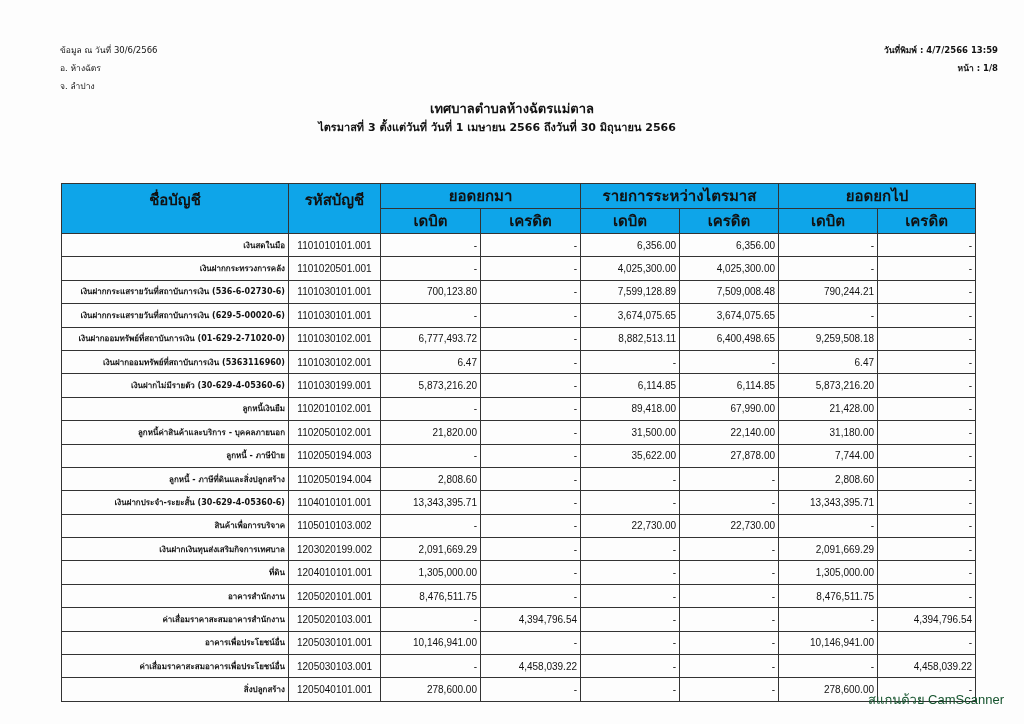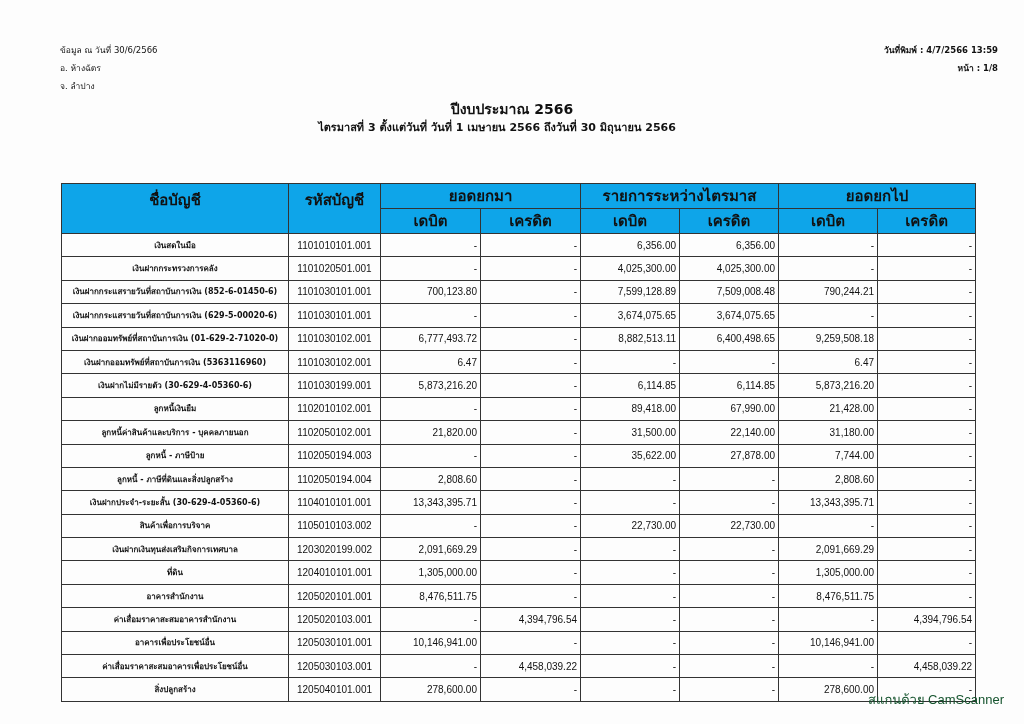--- a/index.html
+++ b/index.html
@@ -17,42 +17,42 @@
   .titles .t4 { font-size: 11px; line-height: 16px; margin-left: -30px; }
   table.tb {
     position: absolute; left: 61px; top: 183px; width: 914px;
     border-collapse: collapse; table-layout: fixed;
     font-size: 9px;
   }
   table.tb th, table.tb td { border: 1px solid #333; padding: 0 3px; height: 21px; box-sizing: border-box; overflow: hidden; white-space: nowrap; }
   table.tb th { background: #0ea5e9; font-weight: bold; text-align: center; font-size: 15px; }
   table.tb thead tr:first-child th { height: 21px; }
   table.tb thead tr:nth-child(2) th { height: 20px; }
-  table.tb td.name { text-align: center; font-size: 8px; font-weight: bold; }
+  table.tb td.name { text-align: right; font-size: 8px; font-weight: bold; }
   table.tb td.code { text-align: center; font-family: "Liberation Sans", sans-serif; font-size: 10px; }
   table.tb td.num { text-align: right; font-family: "Liberation Sans", sans-serif; font-size: 10px; }
   table.tb tbody td { height: 23.4px; }
   .footer { position: absolute; right: 20px; bottom: 14px; font-size: 13px; color: #14532d; font-family: "Liberation Sans", sans-serif; }
 </style>
 </head>
 <body>
 
 <div class="meta-left">
   <div>ข้อมูล ณ วันที่ 30/6/2566</div>
   <div>อ. ห้างฉัตร</div>
   <div>จ. ลำปาง</div>
 </div>
 
 <div class="meta-right">
   <div>วันที่พิมพ์ : 4/7/2566  13:59</div>
   <div>หน้า : 1/8</div>
 </div>
 
 <div class="titles">
-  <div class="t3">ปีงบประมาณ 2566</div>
+  <div class="t1">เทศบาลตำบลห้างฉัตรแม่ตาล</div>
   <div class="t4">ไตรมาสที่ 3 ตั้งแต่วันที่ วันที่ 1 เมษายน 2566 ถึงวันที่ 30 มิถุนายน 2566</div>
 </div>
 
 <table class="tb">
   <colgroup>
     <col style="width:227px">
       <col style="width:92px">
     <col style="width:100px">
       <col style="width:100px">
     <col style="width:99px">
@@ -92,21 +92,21 @@
         <td class="name">เงินฝากกระทรวงการคลัง</td>
         <td class="code">1101020501.001</td>
         <td class="num">-</td>
         <td class="num">-</td>
         <td class="num">4,025,300.00</td>
         <td class="num">4,025,300.00</td>
         <td class="num">-</td>
         <td class="num">-</td>
       </tr>
       <tr>
-        <td class="name">เงินฝากกระแสรายวันที่สถาบันการเงิน (852-6-01450-6)</td>
+        <td class="name">เงินฝากกระแสรายวันที่สถาบันการเงิน (536-6-02730-6)</td>
         <td class="code">1101030101.001</td>
         <td class="num">700,123.80</td>
         <td class="num">-</td>
         <td class="num">7,599,128.89</td>
         <td class="num">7,509,008.48</td>
         <td class="num">790,244.21</td>
         <td class="num">-</td>
       </tr>
       <tr>
         <td class="name">เงินฝากกระแสรายวันที่สถาบันการเงิน (629-5-00020-6)</td>

